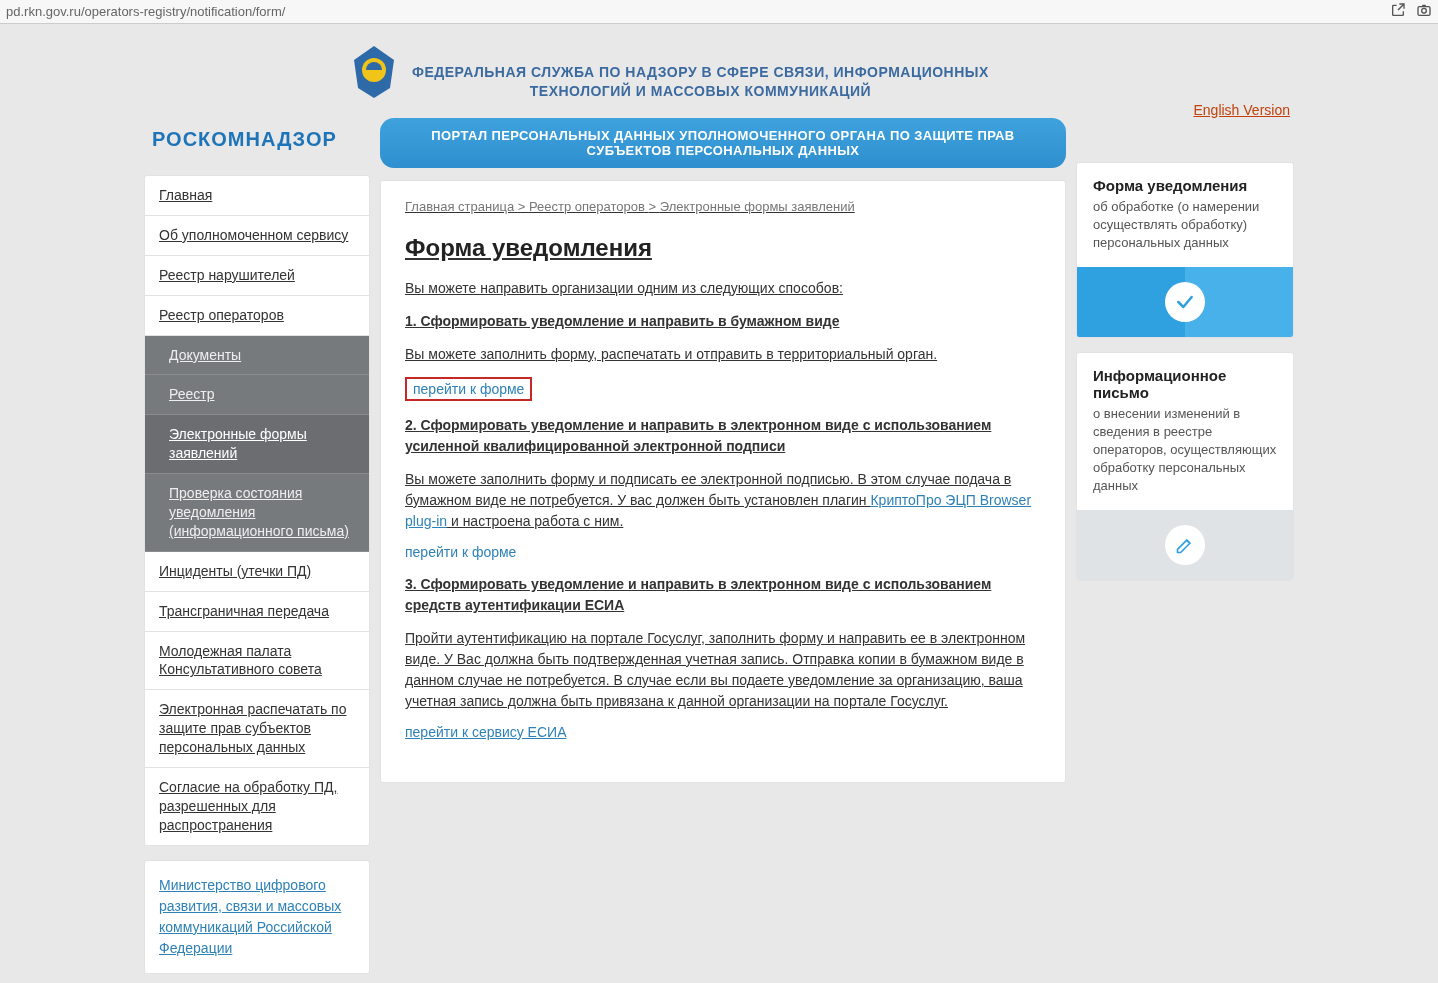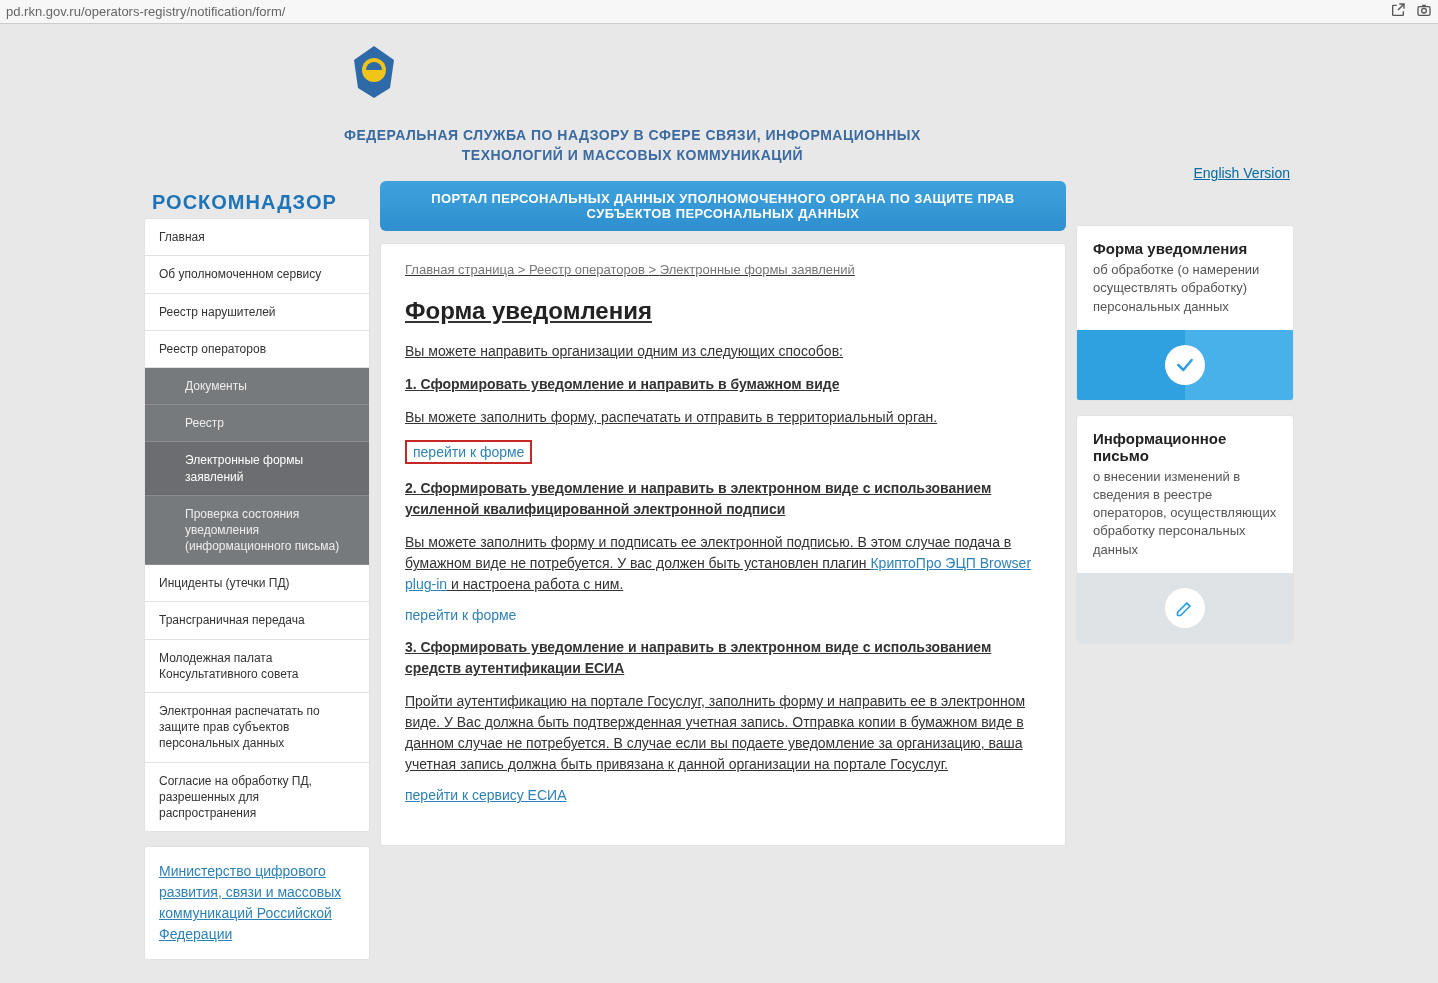--- a/index.html
+++ b/index.html
@@ -26,95 +26,95 @@
   .page {
     padding: 8px 4px 0 4px;
   }
   .container {
     max-width: 1150px;
     margin: 0 auto;
   }
 
   .top-header {
     display: flex;
-    align-items: flex-start;
-    gap: 24px;
+    align-items: flex-end;
+    gap: 8px;
     padding: 10px 0 6px 0;
     margin-left: 200px;
-    flex-direction: column;
   }
   .emblem { width: 60px; height: 60px; }
   .agency-title {
     color: #3b6aa0;
     font-weight: 700;
     letter-spacing: 0.5px;
     font-size: 14px;
     line-height: 1.4;
     text-align: center;
   }
   .lang-row {
     text-align: right;
     margin-left: 200px;
     padding-right: 4px;
     margin-top: -6px;
   }
   .lang-link {
-    color: #0369a1;
+    color: #c2410c;
     text-decoration: underline;
     font-size: 14px;
     margin-top: 44px;
   }
 
   .columns {
     display: flex;
     gap: 10px;
     align-items: flex-start;
   }
 
   .brand {
     color: #1e74b8;
     font-weight: 800;
     font-size: 20px;
     letter-spacing: 1px;
-    padding: 10px 0 4px 8px;
+    padding: 10px 0 24px 8px;
   }
   .left-col { width: 226px; flex: 0 0 226px; }
 
   .portal-bar {
     background: linear-gradient(#3ea2dd, #2f8fcf);
     color: #fff;
     font-weight: 700;
     letter-spacing: 0.4px;
     font-size: 13px;
     text-align: center;
     padding: 10px 12px;
-    border-radius: 6px;
+    border-radius: 14px;
     margin-bottom: 12px;
   }
 
   .sidebar {
     background: #fff;
     border-radius: 3px;
     border: 1px solid #e2e2e2;
     overflow: hidden;
   }
   .sidebar .item {
     padding: 10px 14px;
     border-bottom: 1px solid #e2e2e2;
     color: #333;
-    font-size: 12px;
+    font-size: 14px;
     line-height: 1.35;
     display: block;
+    text-decoration: underline;
   }
   .sidebar .item:last-child { border-bottom: none; }
   .sidebar .item.sub {
     background: #777a7d;
     color: #eee;
     border-bottom: 1px solid #8a8c8f;
-    padding-left: 40px;
+    padding-left: 24px;
   }
   .sidebar .item.sub.active {
     background: #6b6d70;
     color: #fff;
   }
 
   .ext-links {
     background: #fff;
     border: 1px solid #e2e2e2;
     border-radius: 3px;

